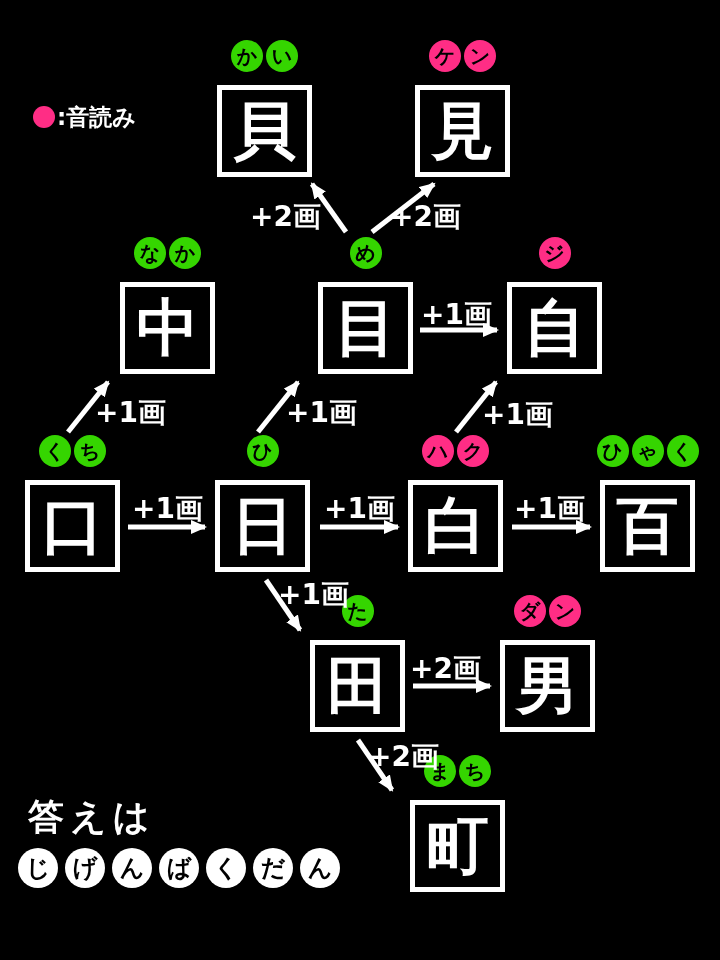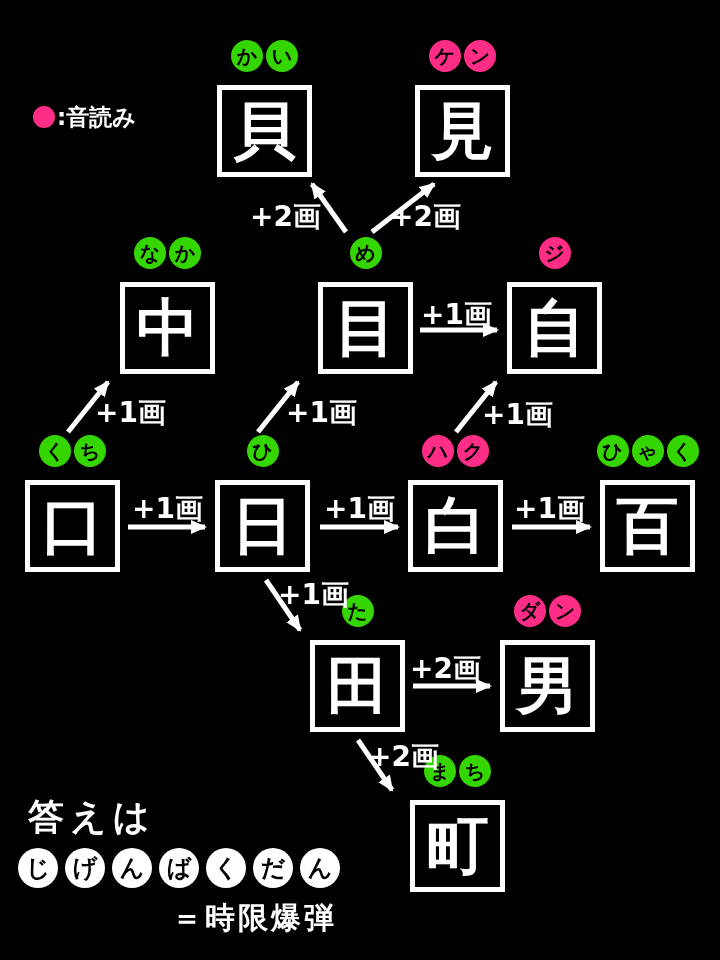--- a/index.html
+++ b/index.html
@@ -180,15 +180,14 @@
   <div class="answer-circles">
     <span class="ac">じ</span>
     <span class="ac">げ</span>
     <span class="ac">ん</span>
     <span class="ac">ば</span>
     <span class="ac">く</span>
     <span class="ac">だ</span>
     <span class="ac">ん</span>
   </div>
 
-  <div class="answer-eq">＝時限爆弾</div>
 
 </div>
 
 </body></html>

